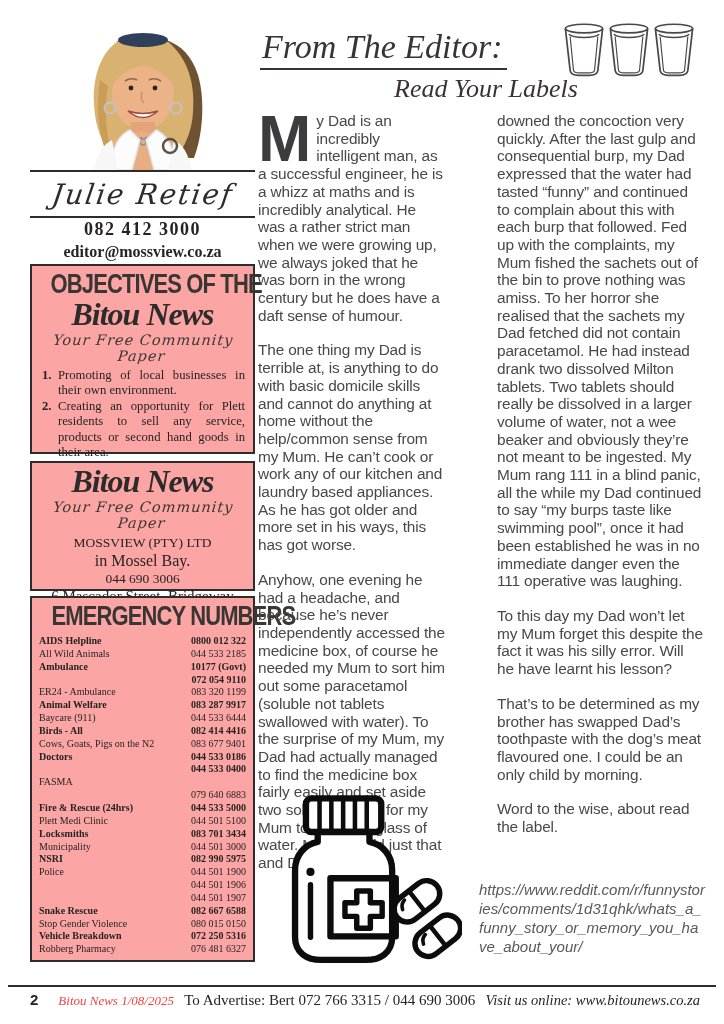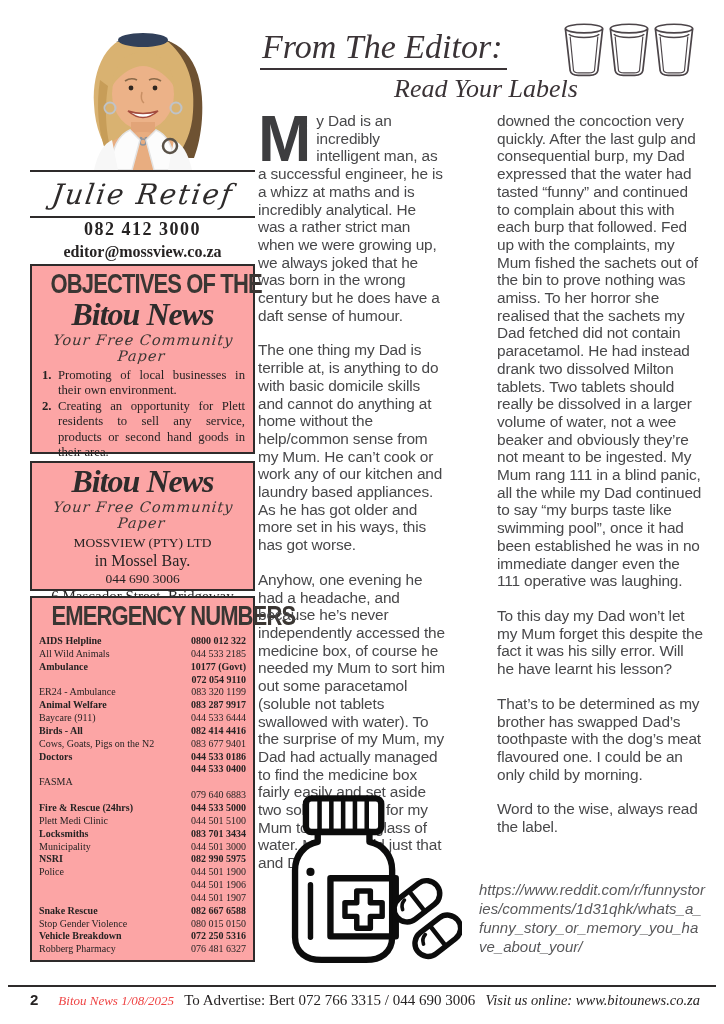--- a/index.html
+++ b/index.html
@@ -297,21 +297,21 @@
 <div class="abs cols">
   <div class="col col1" id="col1">
       <p><span class="dropcap">M</span>y Dad is an incredibly intelligent man, as a successful engineer, he is a whizz at maths and is incredibly analytical. He was a rather strict man when we were growing up, we always joked that he was born in the wrong century but he does have a daft sense of humour.</p>
       <p>The one thing my Dad is terrible at, is anything to do with basic domicile skills and cannot do anything at home without the help/common sense from my Mum. He can’t cook or work any of our kitchen and laundry based appliances. As he has got older and more set in his ways, this has got worse.</p>
       <p>Anyhow, one evening he had a headache, and because he’s never independently accessed the medicine box, of course he needed my Mum to sort him out some paracetamol (soluble not tablets swallowed with water). To the surprise of my Mum, my Dad had actually managed to find the medicine box fairly easily and set aside two soluble tablets for my Mum to fix with a glass of water. My Mum did just that and Dad</p>
     </div>
   <div class="col col2" id="col2">
       <p>downed the concoction very quickly. After the last gulp and consequential burp, my Dad expressed that the water had tasted “funny” and continued to complain about this with each burp that followed. Fed up with the complaints, my Mum fished the sachets out of the bin to prove nothing was amiss. To her horror she realised that the sachets my Dad fetched did not contain paracetamol. He had instead drank two dissolved Milton tablets. Two tablets should really be dissolved in a larger volume of water, not a wee beaker and obviously they’re not meant to be ingested. My Mum rang 111 in a blind panic, all the while my Dad continued to say “my burps taste like swimming pool”, once it had been established he was in no immediate danger even the 111 operative was laughing.</p>
       <p>To this day my Dad won’t let my Mum forget this despite the fact it was his silly error. Will he have learnt his lesson?</p>
       <p>That’s to be determined as my brother has swapped Dad’s toothpaste with the dog’s meat flavoured one. I could be an only child by morning.</p>
-      <p>Word to the wise, always read the label.</p>
+      <p>Word to the wise, about read the label.</p>
     </div>
 </div>
 
 <div class="abs medicine">
   <svg width="186" height="182" viewBox="0 0 205 200">
     <g fill="#ffffff" stroke="#0c0c0c" stroke-width="7" stroke-linejoin="round" stroke-linecap="round">
 
       <rect x="33" y="9" width="83" height="37" rx="6"></rect>
       <line x1="48" y1="11" x2="48" y2="44" stroke-width="5"></line>
       <line x1="61" y1="11" x2="61" y2="44" stroke-width="5"></line>

